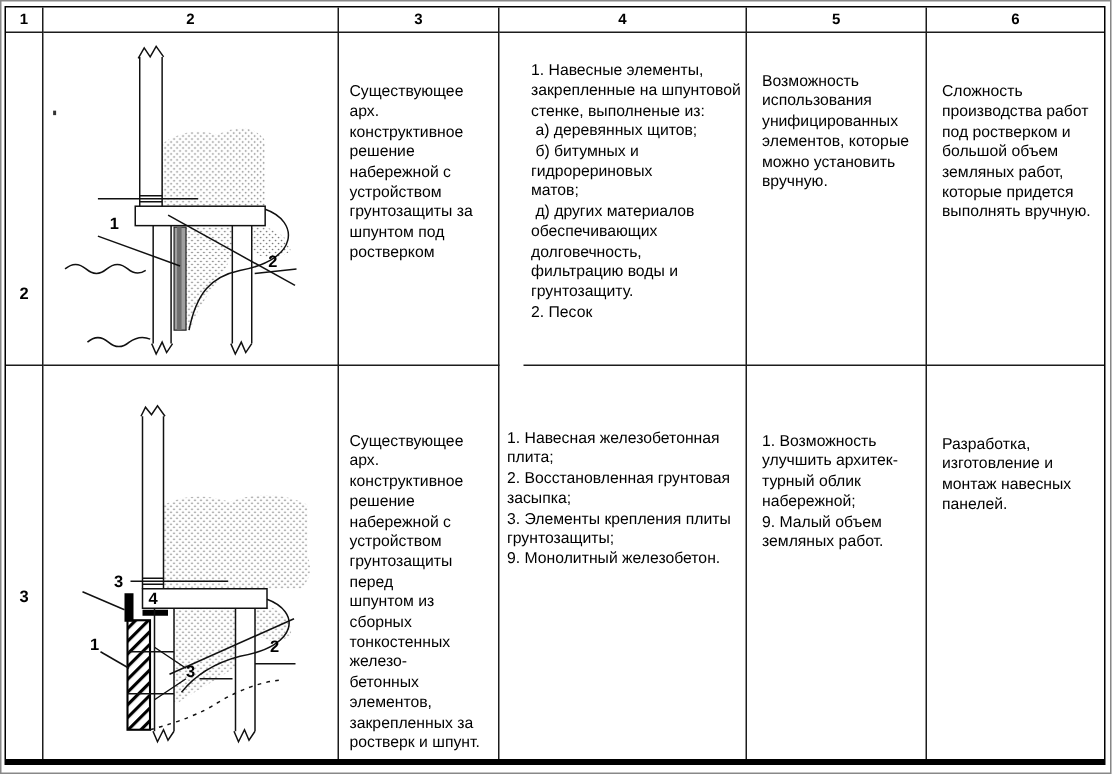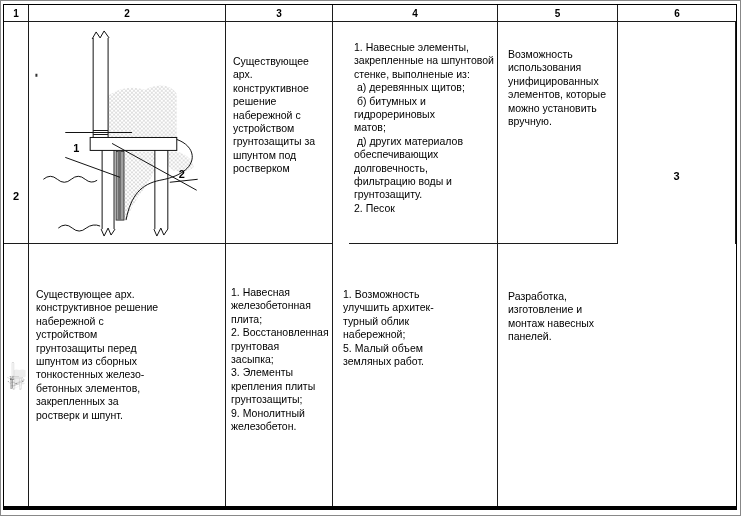--- a/index.html
+++ b/index.html
@@ -137,20 +137,27 @@
  д) других материалов
 обеспечивающих долговечность,
 фильтрацию воды и грунтозащиту.
 2. Песок</div>
     <div class="cell txt r2c5">Возможность
 использования
 унифицированных
 элементов, которые
 можно установить
 вручную.</div>
+    <div class="cell txt r2c6 lastcol">Сложность
+производства работ
+под ростверком и
+большой объем
+земляных работ,
+которые придется
+выполнять вручную.</div>
 
     <div class="cell numcell lastrow">
       <div class="num r3num">3</div>
     </div>
 
     <div class="cell lastrow">
       <svg class="draw" viewBox="0 0 196 261">
         <defs>
           <pattern id="dots3" width="4" height="4" patternUnits="userSpaceOnUse">
             <circle cx="1" cy="1" r="0.55" fill="#666"></circle>
@@ -222,21 +229,21 @@
 плита;
 2. Восстановленная грунтовая
 засыпка;
 3. Элементы крепления плиты
 грунтозащиты;
 9. Монолитный железобетон.</div>
     <div class="cell txt r3c5 lastrow">1. Возможность
 улучшить архитек-
 турный облик
 набережной;
-5. Малый объем
+9. Малый объем
 земляных работ.</div>
     <div class="cell txt r3c6 lastcol lastrow">Разработка,
 изготовление и
 монтаж навесных
 панелей.</div>
 
   </div>
 </div>
 
 </body></html>

